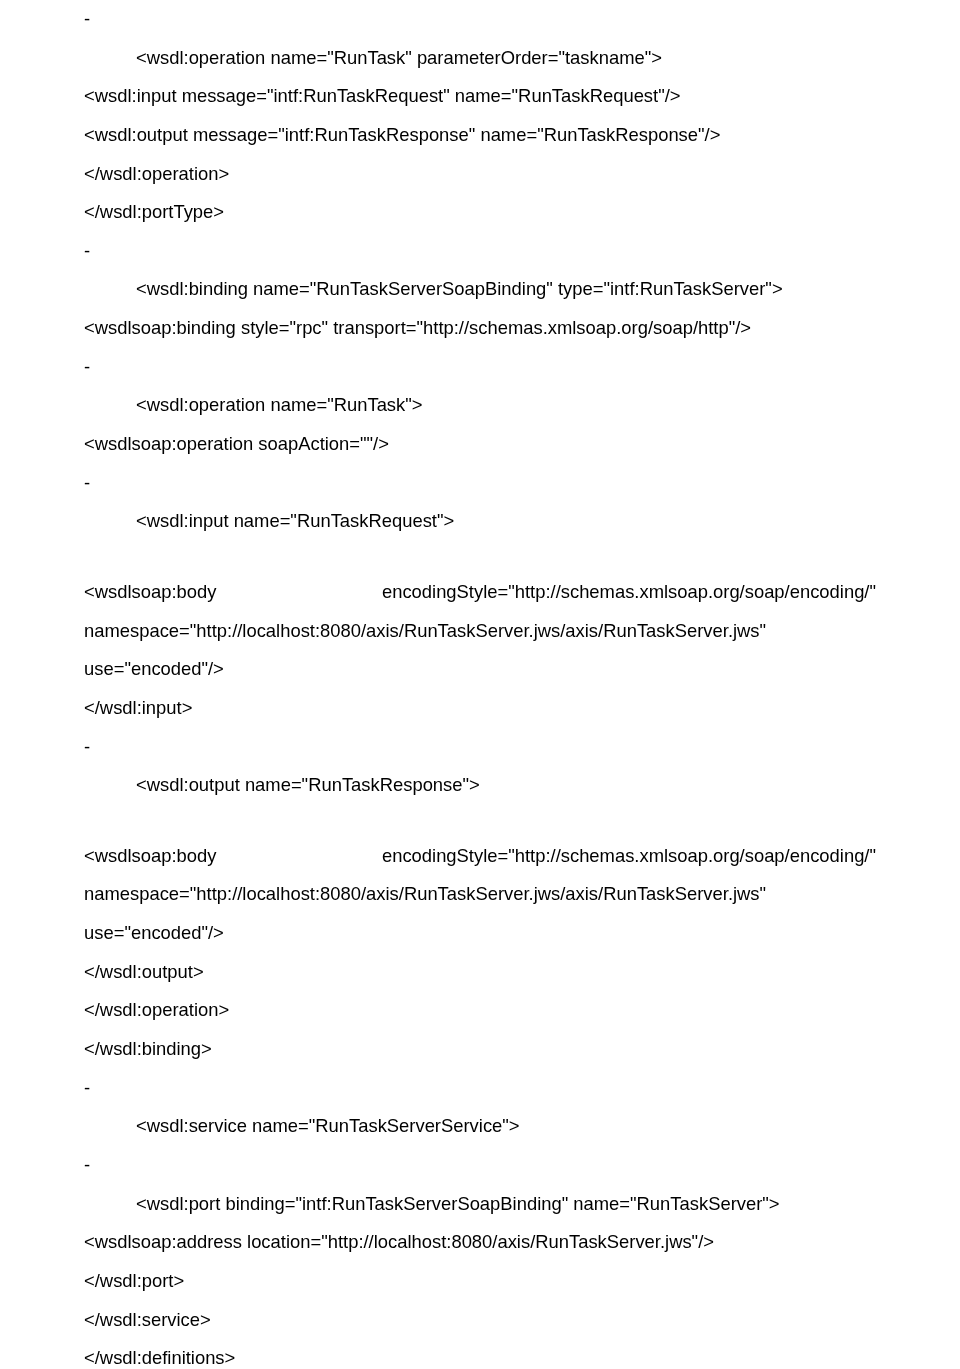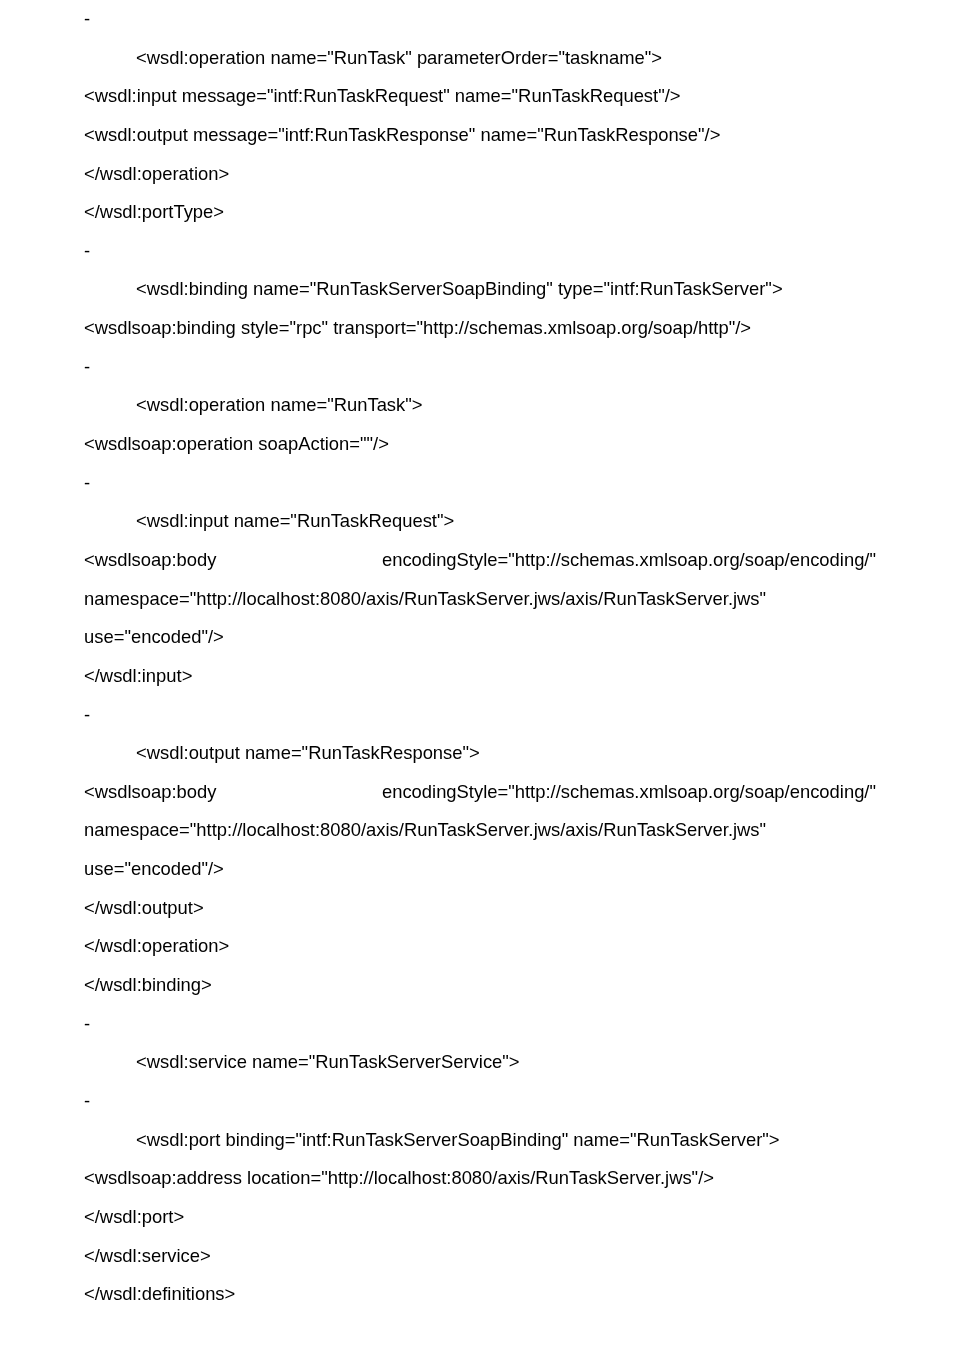--- a/index.html
+++ b/index.html
@@ -23,20 +23,21 @@
     padding-left: 52px;
     white-space: pre-wrap;
   }
   .justify {
     text-align: justify;
     text-align-last: justify;
     white-space: normal;
   }
   .wide-seg {
     display: inline-block;
+    margin-top: 32px;
   }
 </style>
 </head>
 <body>
 
 <div class="line">-</div>
 <div class="indent">&lt;wsdl:operation name="RunTask" parameterOrder="taskname"&gt;</div>
 <div class="line">&lt;wsdl:input message="intf:RunTaskRequest" name="RunTaskRequest"/&gt;</div>
 <div class="line">&lt;wsdl:output message="intf:RunTaskResponse" name="RunTaskResponse"/&gt;</div>
 <div class="line">&lt;/wsdl:operation&gt;</div>

